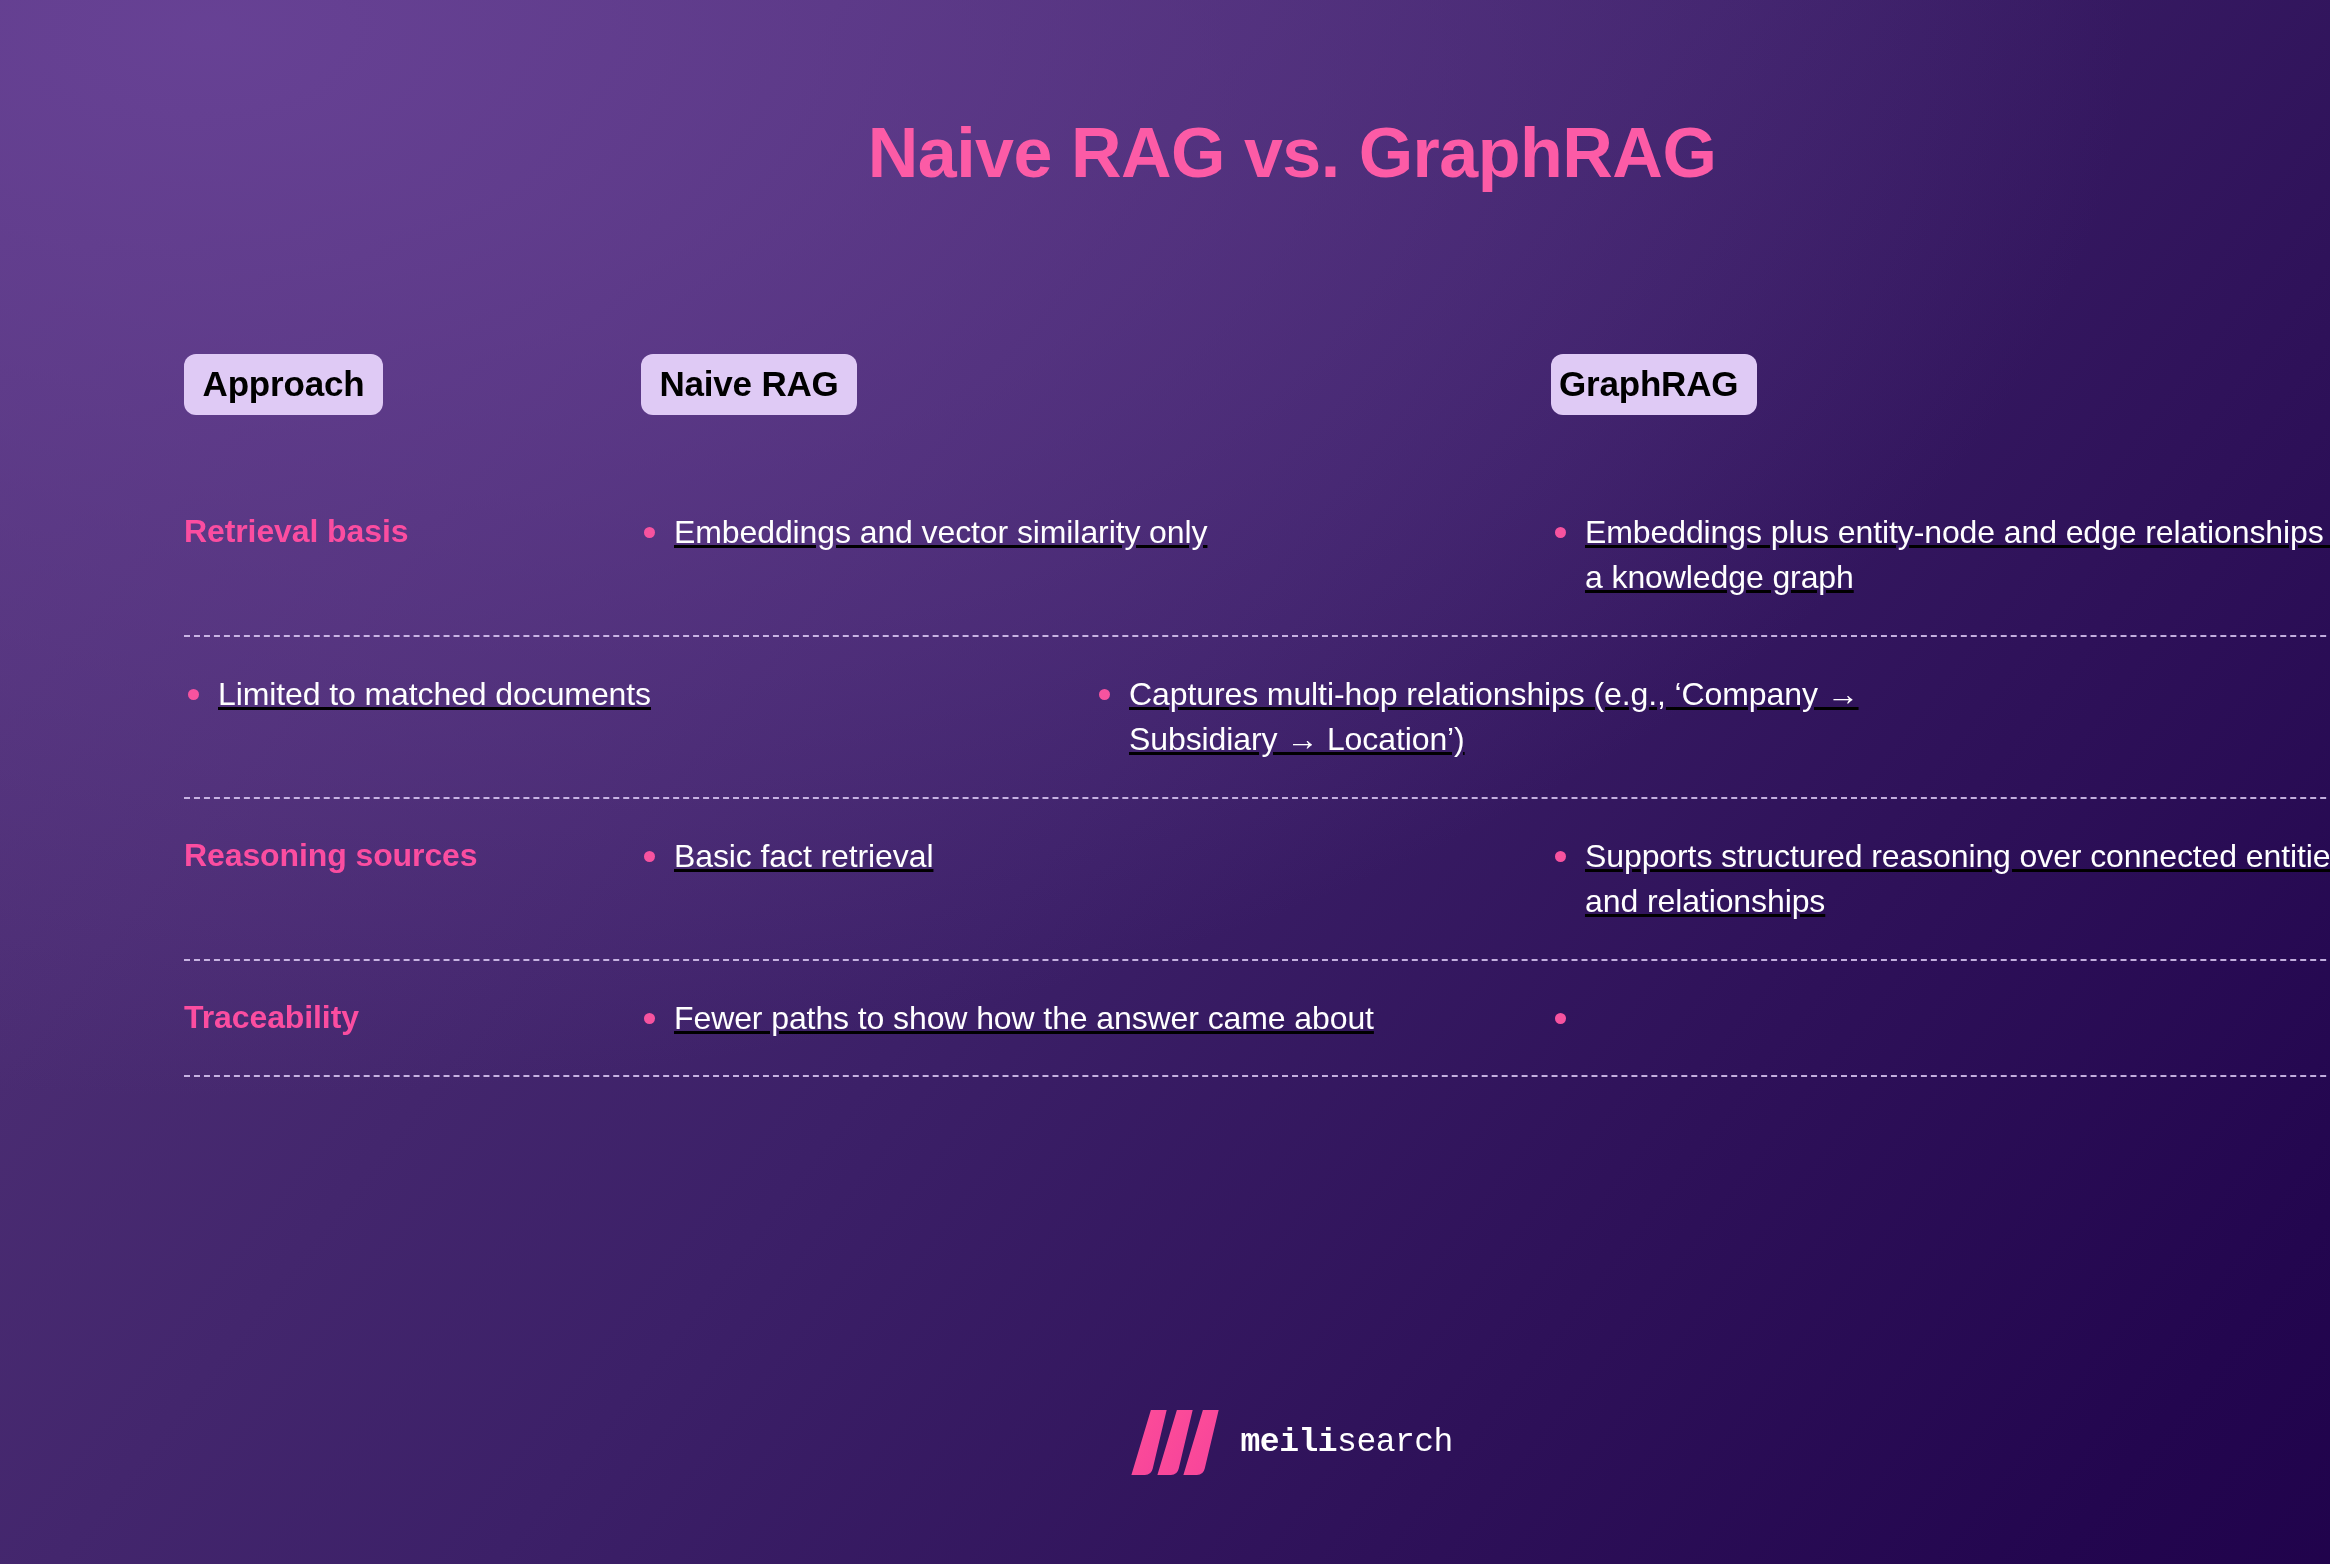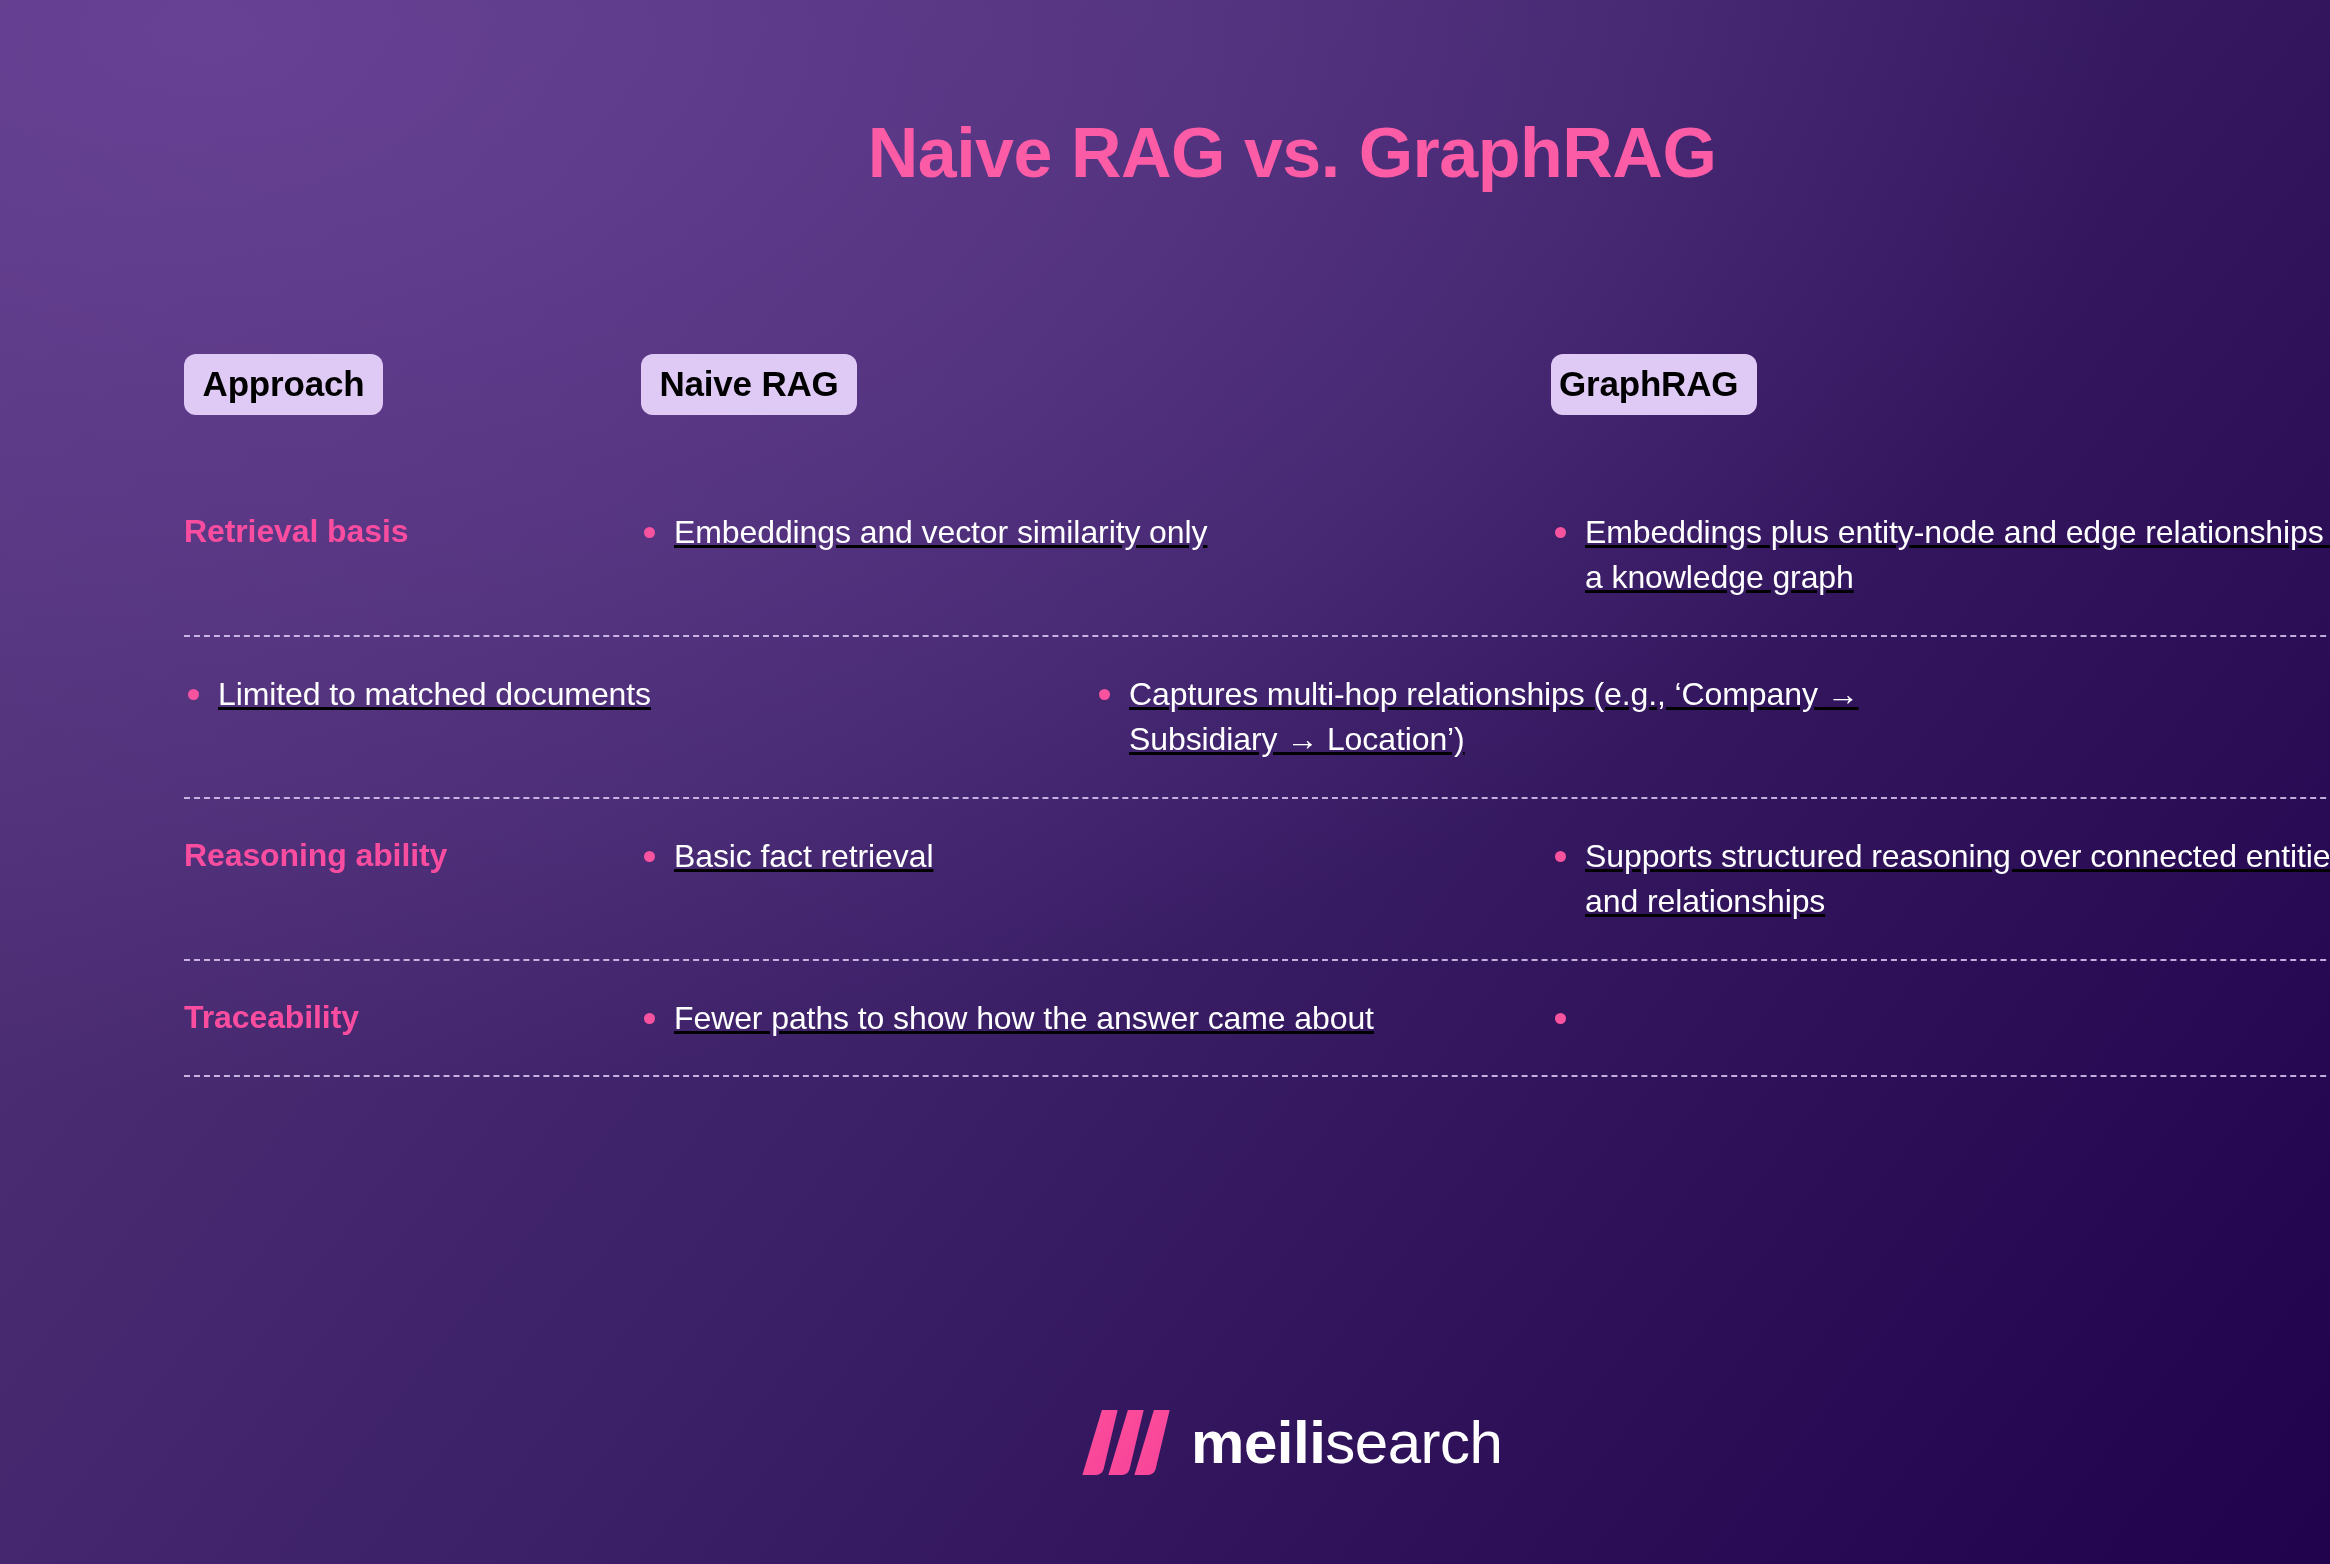--- a/index.html
+++ b/index.html
@@ -128,24 +128,25 @@
     display: flex;
     align-items: center;
     justify-content: center;
   }
   .logo-mark {
     display: block;
     margin-right: 20.5px;
   }
   .logo-text {
     color: #FFFFFF;
-    font-size: 60px;
+    font-size: 33px;
     line-height: 1;
     letter-spacing: -0.5px;
     white-space: nowrap;
+    font-family: Liberation Mono, monospace;
   }
   .logo-text .bold { font-weight: 700; }
   .logo-text .light { font-weight: 400; }
 </style>
 </head>
 <body>
 
 <div class="slide">
 
   <div class="title">Naive RAG vs. GraphRAG</div>
@@ -202,21 +203,21 @@
             <span class="dot"></span>
             <span>Captures multi-hop relationships (e.g., ‘Company → Subsidiary → Location’)</span>
           </li>
         </ul>
       </div>
     </div>
     <div class="divider"></div>
 
     <div class="row body-row">
       <div class="col-approach">
-        <div class="row-label">Reasoning ability</div>
+        <div class="row-label">Reasoning sources</div>
       </div>
       <div class="col-naive">
         <ul class="bullet-list">
           <li class="bullet-item">
             <span class="dot"></span>
             <span>Basic fact retrieval</span>
           </li>
         </ul>
       </div>
       <div class="col-graph">

